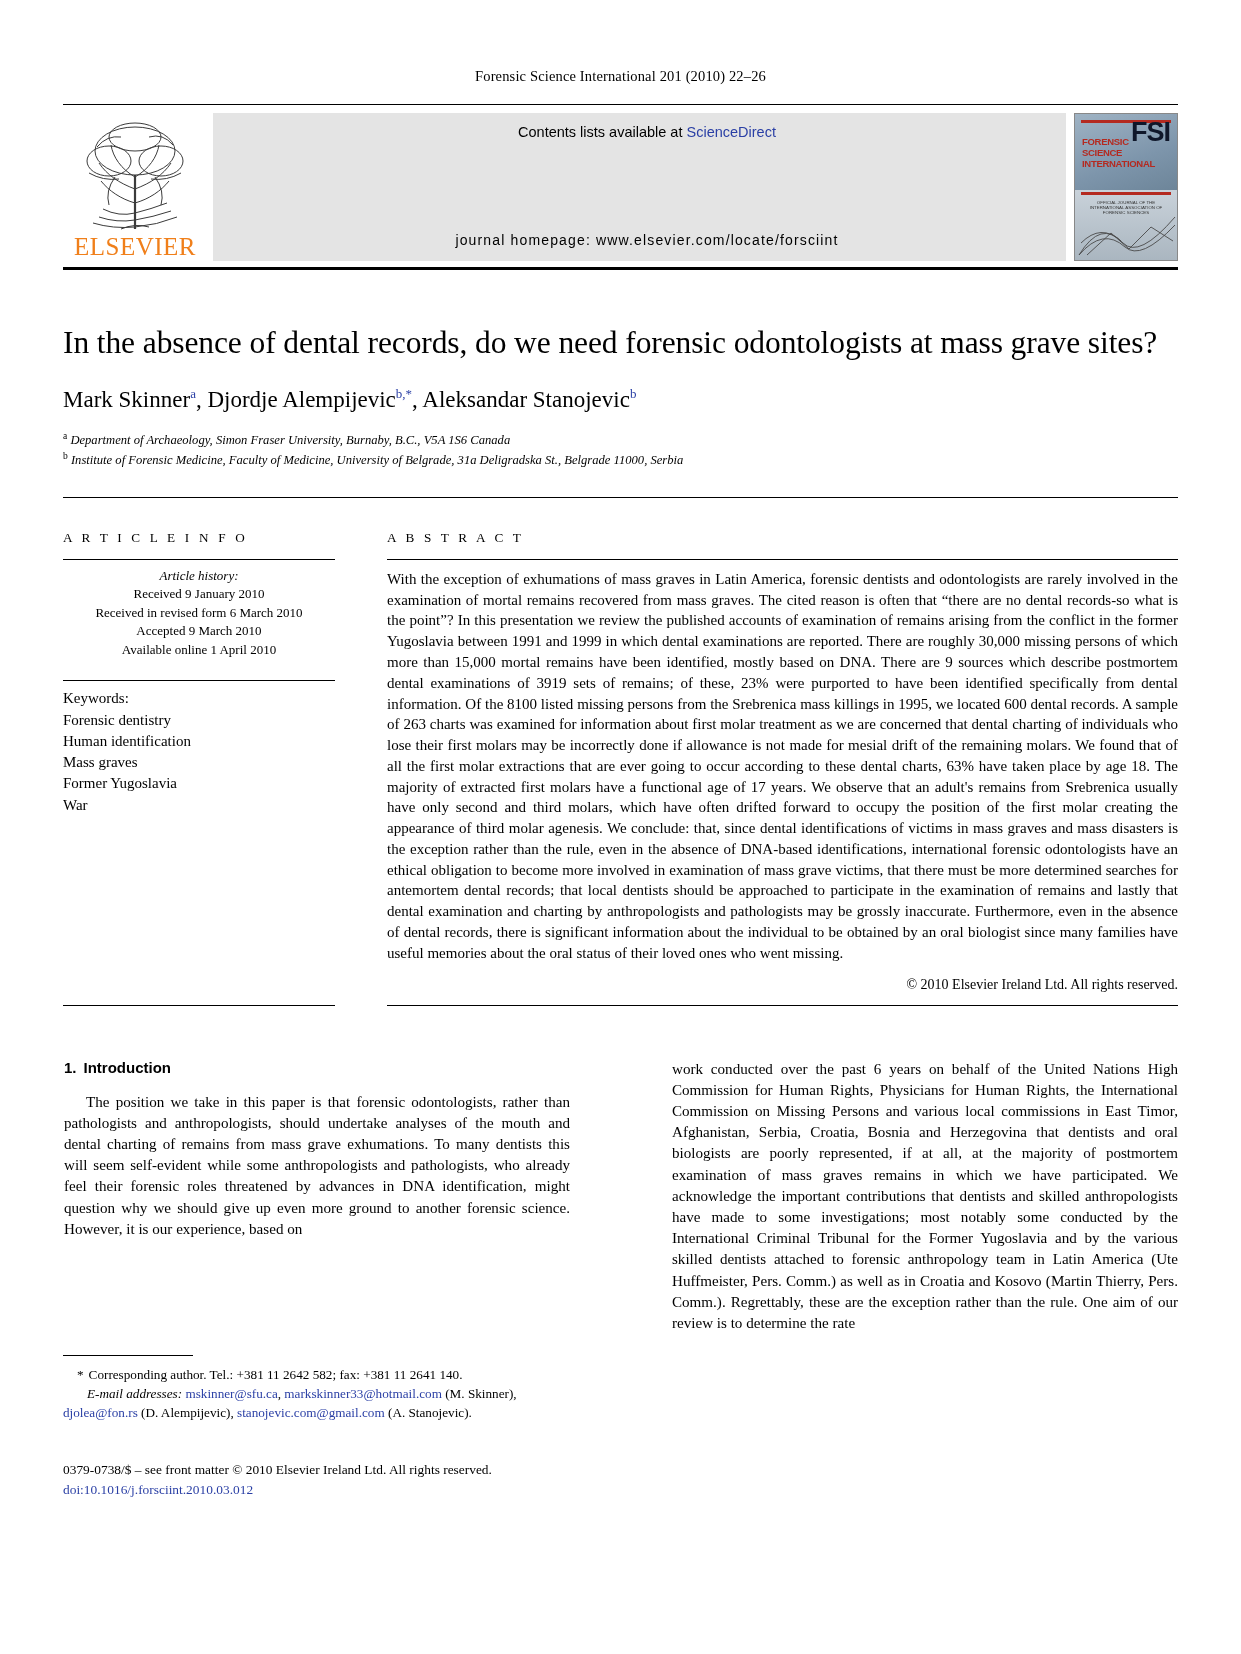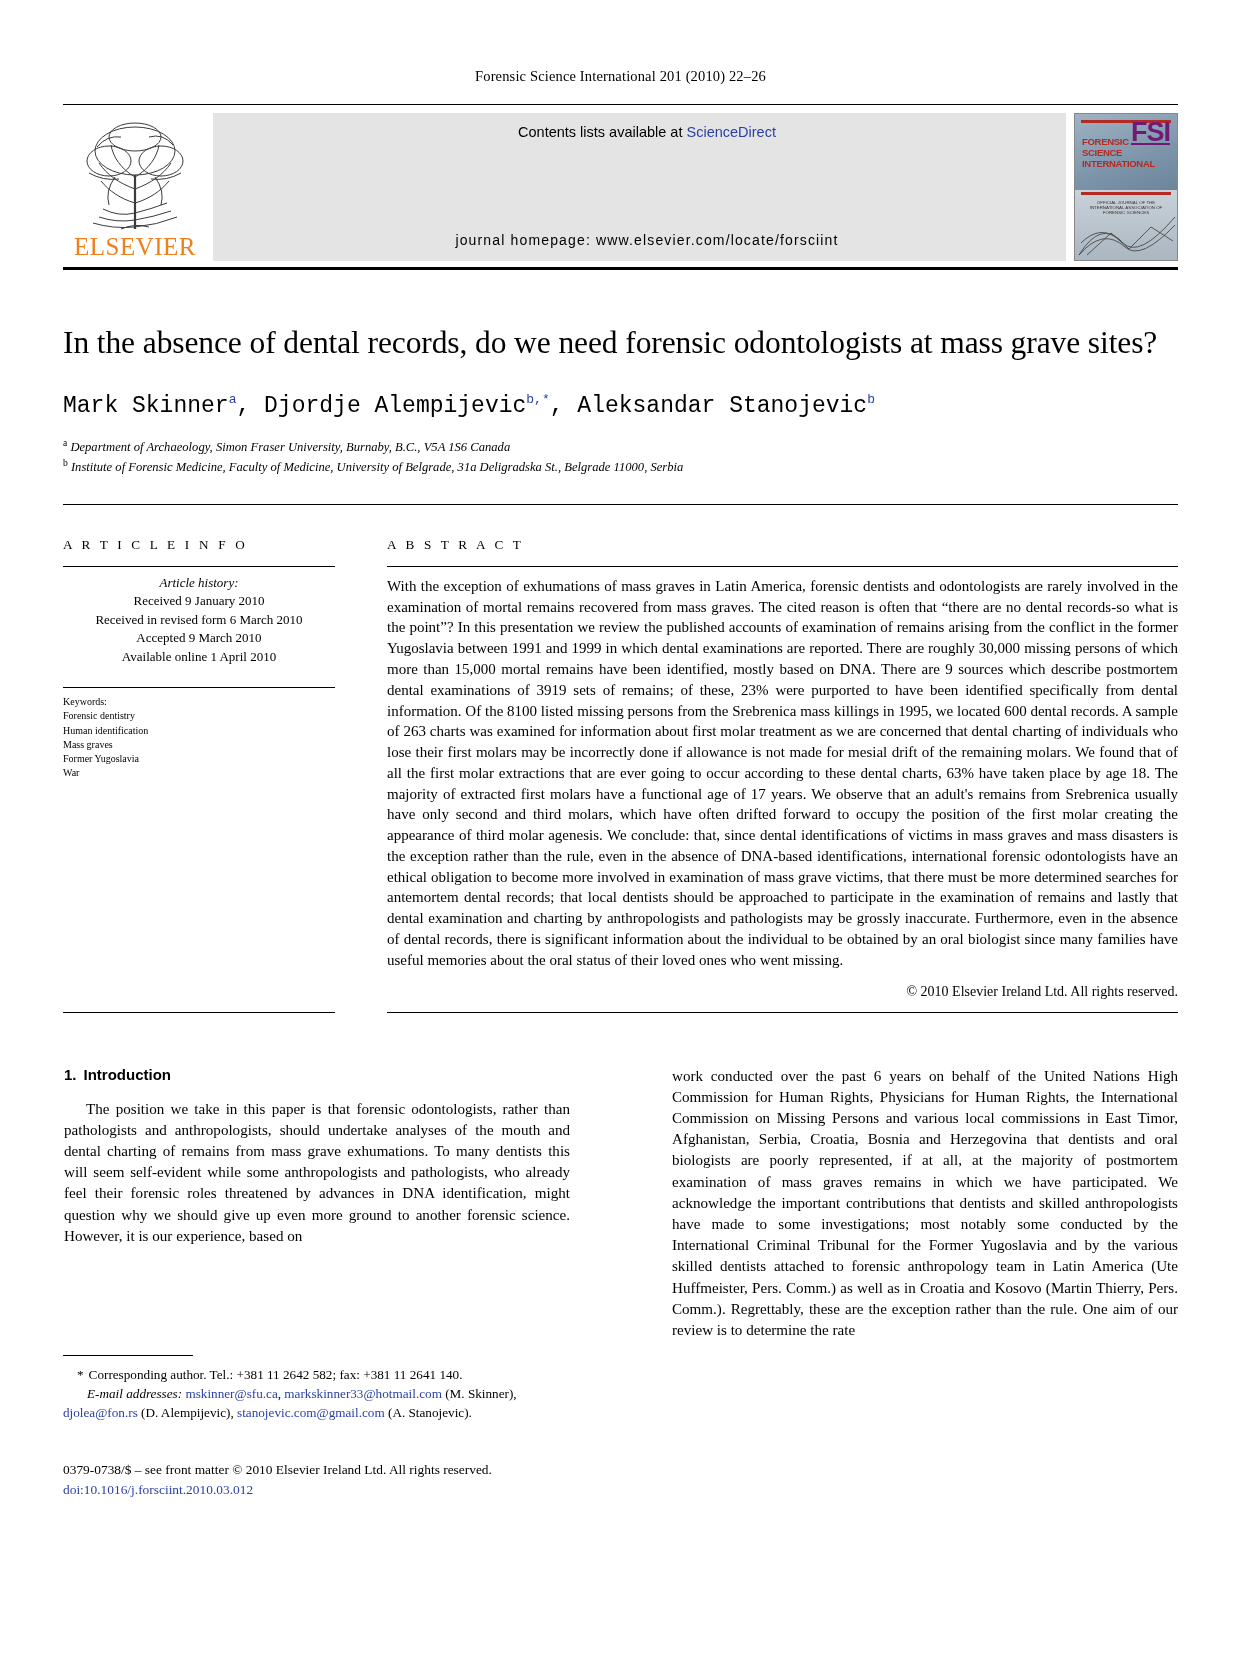--- a/index.html
+++ b/index.html
@@ -96,22 +96,22 @@
   .cover-top {
     position:absolute; top:0; left:0; right:0; height:52%;
     background: linear-gradient(160deg,#9fb3c4 0%,#7d95ab 60%,#6d8599 100%);
   }
   .cover-bot {
     position:absolute; bottom:0; left:0; right:0; height:48%;
     background: linear-gradient(180deg,#c9d2da 0%,#aab6c0 100%);
   }
   .cover-fsi {
     position:absolute; top:6px; right:7px;
-    color:#701a75; font-weight:bold; font-size:27px; line-height:.92;
-    font-family:"Liberation Sans",sans-serif; letter-spacing:-1px;text-decoration:underline;
+    color:#0f172a; font-weight:bold; font-size:27px; line-height:.92;
+    font-family:"Liberation Sans",sans-serif; letter-spacing:-1px;
   }
   .cover-redtext {
     position:absolute; top:22px; left:7px;
     color:#b42a20; font-weight:bold; font-size:9.5px; line-height:1.18;
     font-family:"Liberation Sans",sans-serif; letter-spacing:-.3px;
     text-align:left;
   }
   .cover-barline {
     position:absolute; left:6px; right:6px; height:3px; background:#b42a20;
   }
@@ -130,23 +130,22 @@
   .title-block { margin: 53px 63px 0 63px; }
   h1.paper-title {
     font-size: 31.5px;
     font-weight: 400;
     line-height: 1.30;
     margin: 0;
     letter-spacing: -.1px;
   }
   .authors {
     font-size: 23px;
-    margin-top: 28px;
+    margin-top: 21px;
     line-height: 1.3;
-    font-family: Liberation Mono, monospace;
   }
   .authors sup { font-size: 13px; }
   .sup-blue { color: #2a3fa5; }
   .affiliations {
     margin-top: 15px;
     font-size: 12.6px;
     font-style: italic;
     line-height: 1.42;
   }
   .affiliations sup { font-style: normal; font-size: 9.5px; }
@@ -165,21 +164,21 @@
   .sec-head {
     font-size: 13.2px;
     letter-spacing: 3.2px;
     font-family: "Liberation Serif", serif;
     margin-bottom: 13px;
   }
   .rule { border-top: 1.1px solid #000; }
   .info-body { font-size: 13px; line-height: 1.42; padding-top: 7px; text-align: center; }
   .info-body .lbl { font-style: italic; }
   .info-gap { height: 21px; }
-  .kw-block { padding-top: 7px; font-size: 10px; line-height: 1.42; }
+  .kw-block { padding-top: 7px; font-size: 15px; line-height: 1.42; }
 
   .abstract-body {
     padding-top: 9px;
     font-size: 15px;
     line-height: 1.385;
     text-align: justify;
   }
   .copyright {
     text-align: right;
     font-size: 14px;

